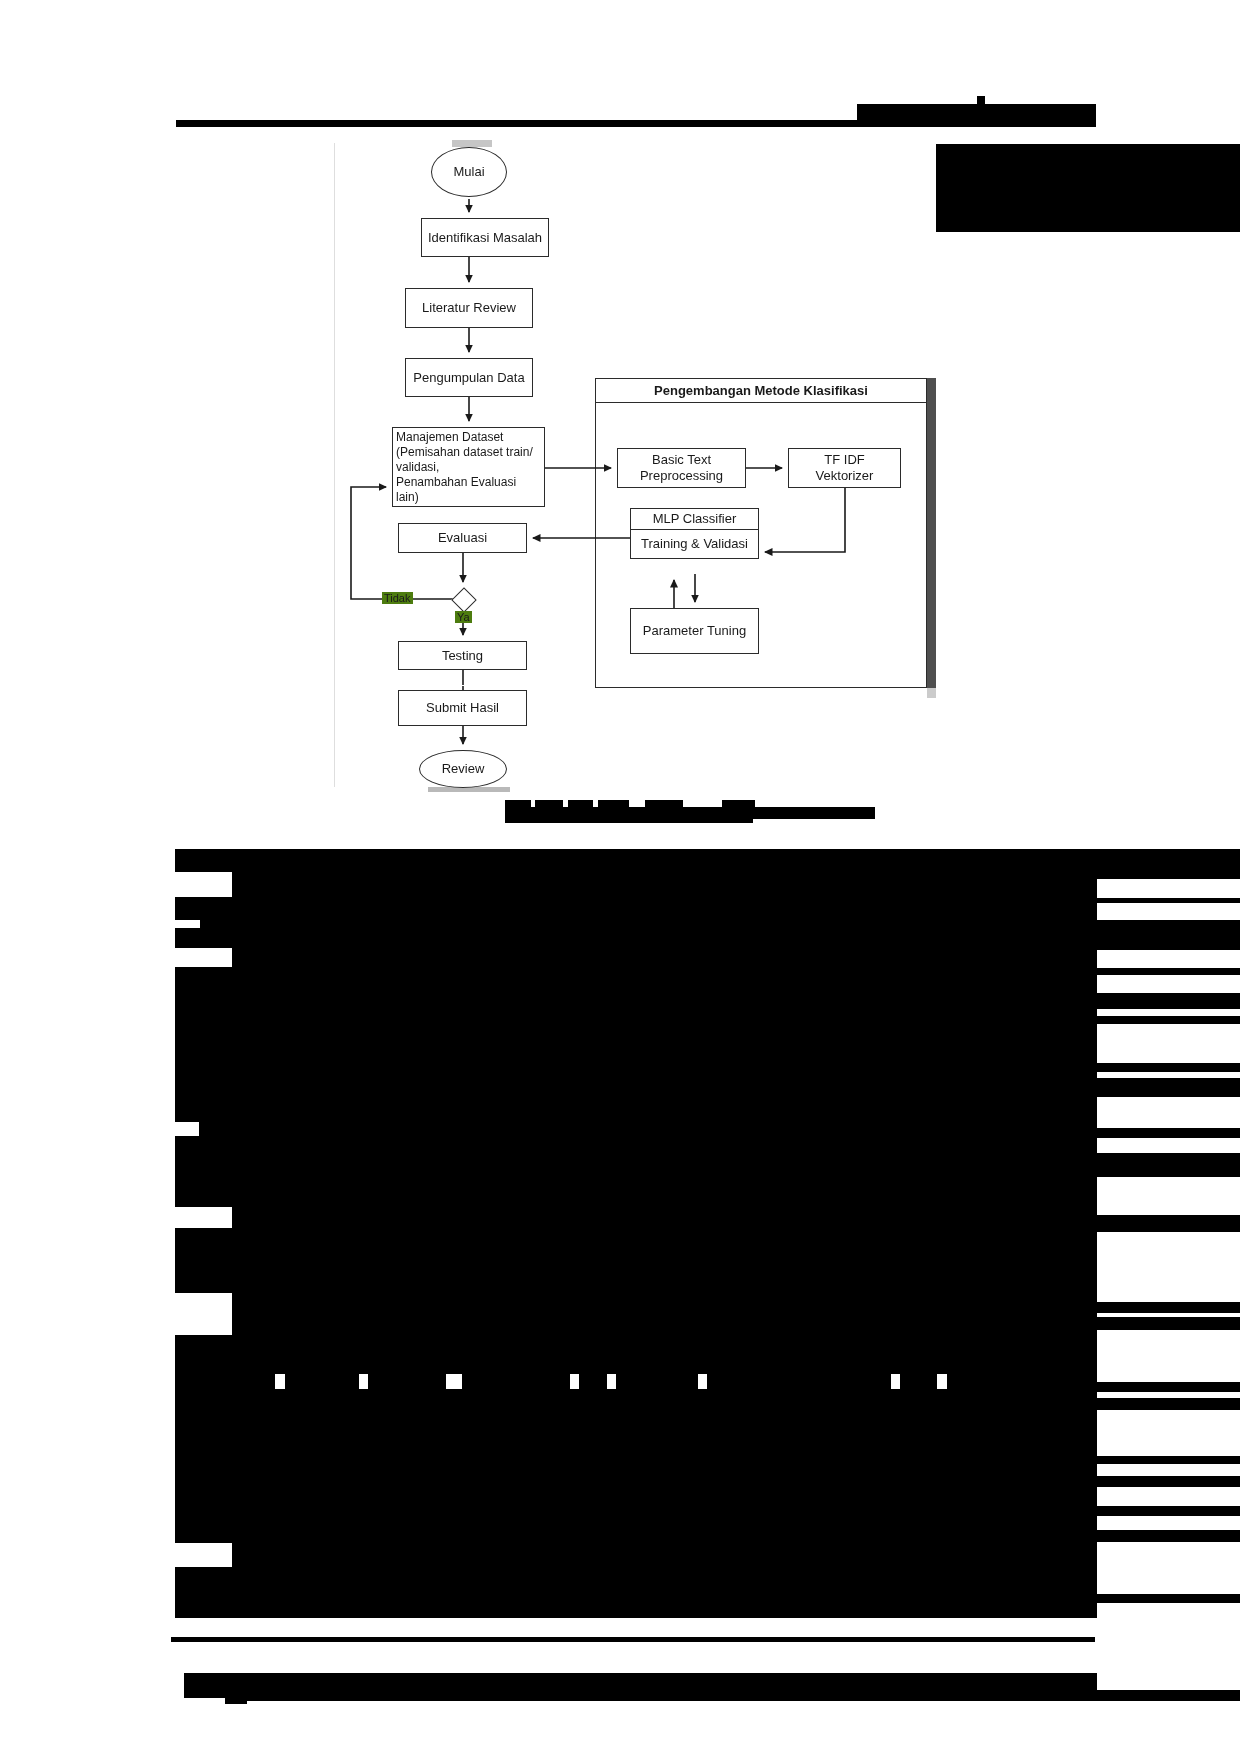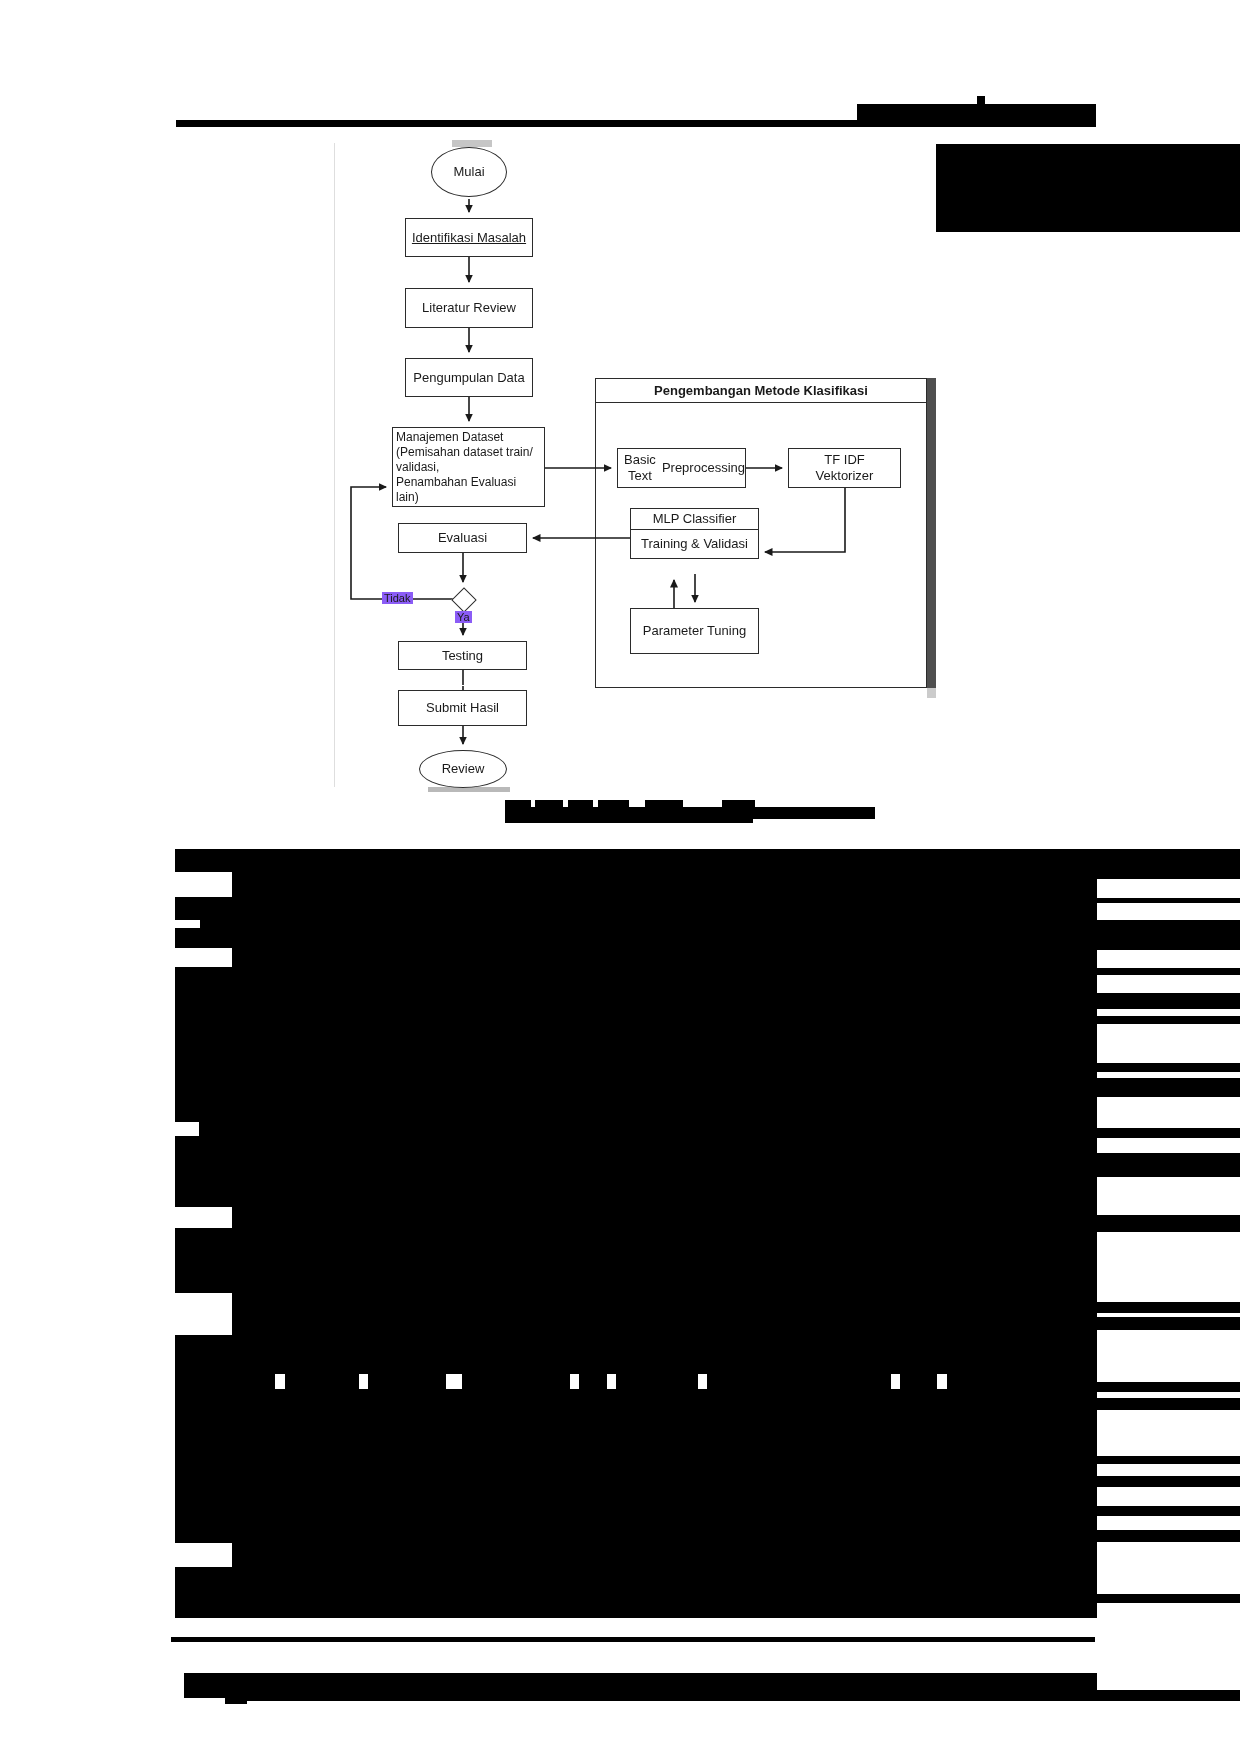--- a/index.html
+++ b/index.html
@@ -13,21 +13,21 @@
   .fc-node{position:absolute;display:flex;align-items:center;justify-content:center;
            background:#fff;border:1.5px solid #2b2b2b;font-size:13px;line-height:1.2;
            text-align:center;box-sizing:border-box;}
   .fc-ellipse{border-radius:50%;text-align:center;}
   .fc-multiline{flex-direction:column;align-items:flex-start;justify-content:center;
                 text-align:left;font-size:12px;line-height:1.25;padding:2px 3px;}
   .fc-split{flex-direction:column;align-items:stretch;justify-content:flex-start;padding:0;}
   .fc-split .seg{flex:none;display:flex;align-items:center;justify-content:center;}
   .fc-split .seg.top{border-bottom:1.5px solid #2b2b2b;}
   .fc-diamond{background:#fff;border:1.5px solid #2b2b2b;transform:rotate(45deg);}
-  .fc-label{position:absolute;font-size:11px;background:#8b5cf6;padding:0 2px;line-height:1.1;}
+  .fc-label{position:absolute;font-size:11px;background:#4d7c0f;padding:0 2px;line-height:1.1;}
   .group-box{position:absolute;border:1.6px solid #2b2b2b;box-sizing:border-box;background:transparent;}
   .group-box .hdr{border-bottom:1.6px solid #2b2b2b;height:23px;display:flex;align-items:center;
                   justify-content:center;font-weight:bold;font-size:13px;}
   svg.connectors{position:absolute;left:0;top:0;pointer-events:none;}
 </style>
 </head>
 <body>
 
 <div class="page">
   <div id="redaction-layer">
@@ -118,36 +118,36 @@
       <polyline points="463,610 463,635" fill="none" stroke="#1a1a1a" stroke-width="1.6" marker-end="url(#arrow)"></polyline>
       <polyline points="463,670 463,685" fill="none" stroke="#1a1a1a" stroke-width="1.6"></polyline>
       <polyline points="463,686 463,744" fill="none" stroke="#1a1a1a" stroke-width="1.6" marker-end="url(#arrow)"></polyline>
       <polyline points="455,599 351,599 351,487 386,487" fill="none" stroke="#1a1a1a" stroke-width="1.6" marker-end="url(#arrow)"></polyline>
       <polyline points="674,608 674,580" fill="none" stroke="#1a1a1a" stroke-width="1.6" marker-end="url(#arrow)"></polyline>
       <polyline points="695,574 695,602" fill="none" stroke="#1a1a1a" stroke-width="1.6" marker-end="url(#arrow)"></polyline>
     </svg>
 
   <div id="node-layer">
       <div class="fc-node fc-ellipse" style="left: 431px; top: 147px; width: 76px; height: 50px;">Mulai</div>
-      <div class="fc-node" style="left: 405px; top: 218px; width: 128px; height: 39px; text-decoration: underline;">Identifikasi Masalah</div>
+      <div class="fc-node" style="left: 421px; top: 218px; width: 128px; height: 39px;">Identifikasi Masalah</div>
       <div class="fc-node" style="left: 405px; top: 288px; width: 128px; height: 40px;">Literatur Review</div>
       <div class="fc-node" style="left: 405px; top: 358px; width: 128px; height: 39px;">Pengumpulan Data</div>
       <div class="fc-node fc-multiline" style="left: 392px; top: 427px; width: 153px; height: 80px;">
         <div>Manajemen Dataset</div>
         <div>(Pemisahan dataset train/</div>
         <div>validasi,</div>
         <div>Penambahan Evaluasi</div>
         <div>lain)</div>
       </div>
       <div class="fc-node" style="left: 398px; top: 523px; width: 129px; height: 30px;">Evaluasi</div>
       <div class="fc-diamond abs" style="left: 455px; top: 591px; width: 16px; height: 16px;"></div>
       <div class="fc-node" style="left: 398px; top: 641px; width: 129px; height: 29px;">Testing</div>
       <div class="fc-node" style="left: 398px; top: 690px; width: 129px; height: 36px;">Submit Hasil</div>
       <div class="fc-node fc-ellipse" style="left: 419px; top: 750px; width: 88px; height: 38px;">Review</div>
-      <div class="fc-node" style="left: 617px; top: 448px; width: 129px; height: 40px; flex-direction: row; justify-content: center;">
+      <div class="fc-node" style="left: 617px; top: 448px; width: 129px; height: 40px; flex-direction: column; justify-content: center;">
         <div style="width: 100%;">Basic Text</div>
         <div style="width: 100%;">Preprocessing</div>
       </div>
       <div class="fc-node" style="left: 788px; top: 448px; width: 113px; height: 40px; flex-direction: column; justify-content: center; text-align: center;">
         <div style="width: 100%;">TF IDF</div>
         <div style="width: 100%;">Vektorizer</div>
       </div>
       <div class="fc-node fc-split" style="left: 630px; top: 508px; width: 129px; height: 51px;">
         <div class="seg top" style="height: 19.5px;">MLP Classifier</div>
         <div class="seg" style="flex: 1 1 0%;">Training  &amp; Validasi</div>

